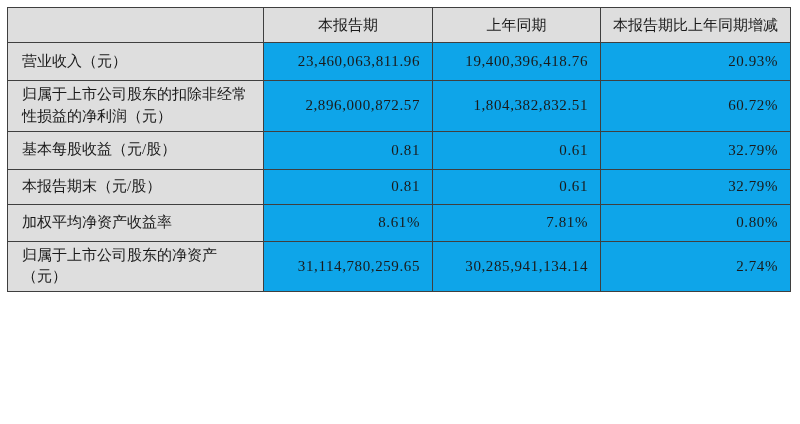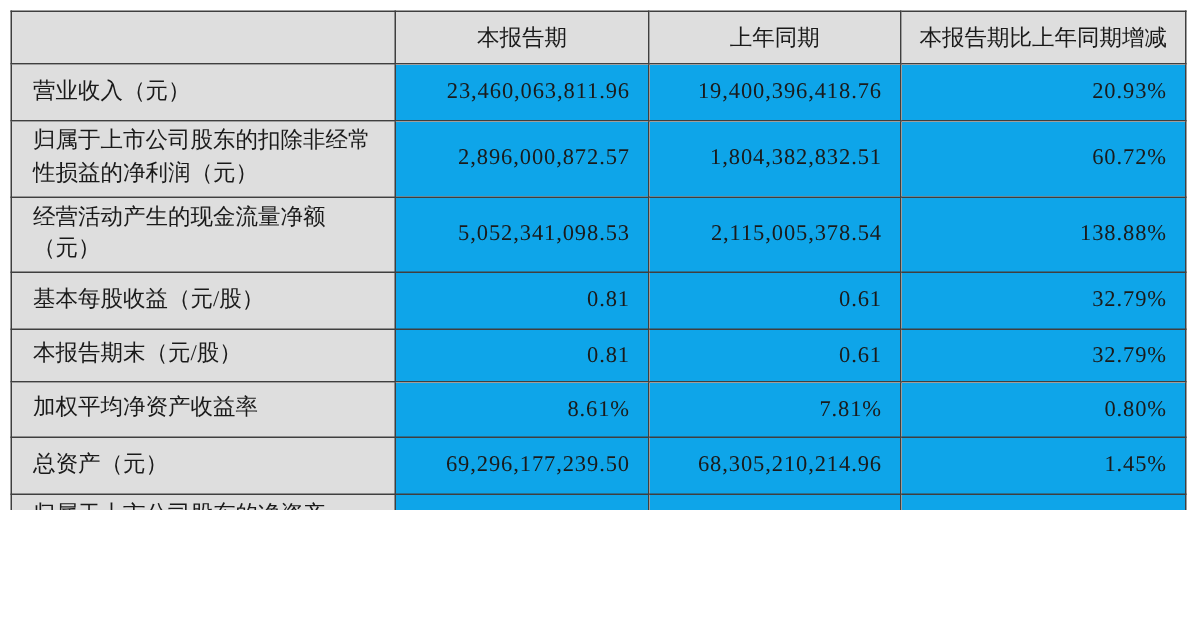--- a/index.html
+++ b/index.html
@@ -109,26 +109,20 @@
       </tr>
 
 
       <tr class="rh-45">
         <td class="lab">归属于上市公司股东的扣除非经常性损益的净利润（元）</td>
         <td class="num">2,896,000,872.57</td>
         <td class="num">1,804,382,832.51</td>
         <td class="num">60.72%</td>
       </tr>
 
-      <tr class="rh-37">
-        <td class="lab">经营活动产生的现金流量净额（元）</td>
-        <td class="num">5,052,341,098.53</td>
-        <td class="num">2,115,005,378.54</td>
-        <td class="num">138.88%</td>
-      </tr>
 
       <tr class="rh-38">
         <td class="lab">基本每股收益（元/股）</td>
         <td class="num">0.81</td>
         <td class="num">0.61</td>
         <td class="num">32.79%</td>
       </tr>
 
       <tr class="rh-35">
         <td class="lab">本报告期末（元/股）</td>
@@ -138,26 +132,20 @@
       </tr>
 
       <tr class="rh-37">
         <td class="lab">加权平均净资产收益率</td>
         <td class="num">8.61%</td>
         <td class="num">7.81%</td>
         <td class="num">0.80%</td>
       </tr>
 
 
-      <tr class="rh-38">
-        <td class="lab">总资产（元）</td>
-        <td class="num">69,296,177,239.50</td>
-        <td class="num">68,305,210,214.96</td>
-        <td class="num">1.45%</td>
-      </tr>
 
       <tr class="rh-35">
         <td class="lab">归属于上市公司股东的净资产（元）</td>
         <td class="num">31,114,780,259.65</td>
         <td class="num">30,285,941,134.14</td>
         <td class="num">2.74%</td>
       </tr>
     </tbody>
   </table>
 

